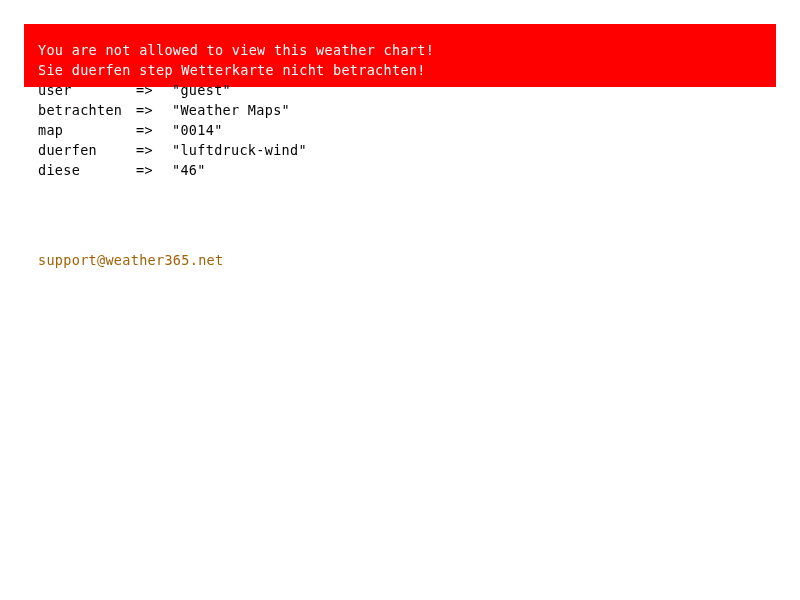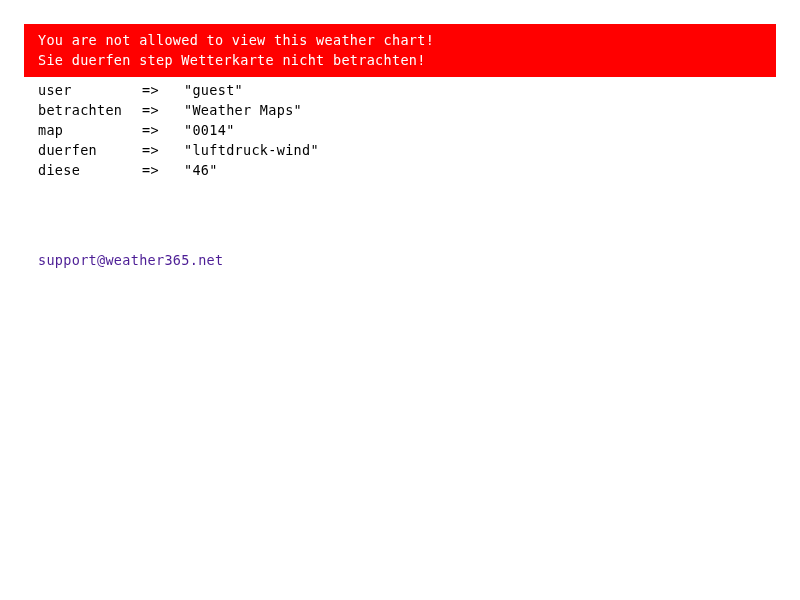--- a/index.html
+++ b/index.html
@@ -21,21 +21,21 @@
     left: 0;
     top: 0;
     width: 800px;
     height: 600px;
   }
   .banner {
     position: absolute;
     left: 24px;
     width: 752px;
     box-sizing: border-box;
-    padding: 6px 14px 7px 14px;
+    padding: 16px 14px 7px 14px;
   }
   .banner-error {
     top: 24px;
     background: #ff0000;
   }
   .banner-ok {
     top: 198px;
     background: #00ff00;
   }
   .banner-line {
@@ -56,21 +56,20 @@
     left: 38px;
     top: 80px;
     width: 700px;
   }
   .detail-row {
     display: flex;
     line-height: 20px;
     white-space: pre;
     font-size: 13.5px;
     letter-spacing: 0.3px;
-    gap: 6px;
   }
   .detail-key {
     width: 98px;
     flex: 0 0 98px;
   }
   .detail-arrow {
     width: 36px;
     flex: 0 0 36px;
   }
   .detail-value {
@@ -83,21 +82,21 @@
     width: 730px;
     display: flex;
     justify-content: space-between;
     align-items: baseline;
     font-size: 13.5px;
     line-height: 20px;
     white-space: pre;
     letter-spacing: 0.3px;
   }
   .footer-email {
-    color: #4c1d95;
+    color: #a16207;
     text-decoration: none;
     text-align: right;
   }
   .footer-copy {
     color: #000000;
   }
 </style>
 </head>
 <body>
 

